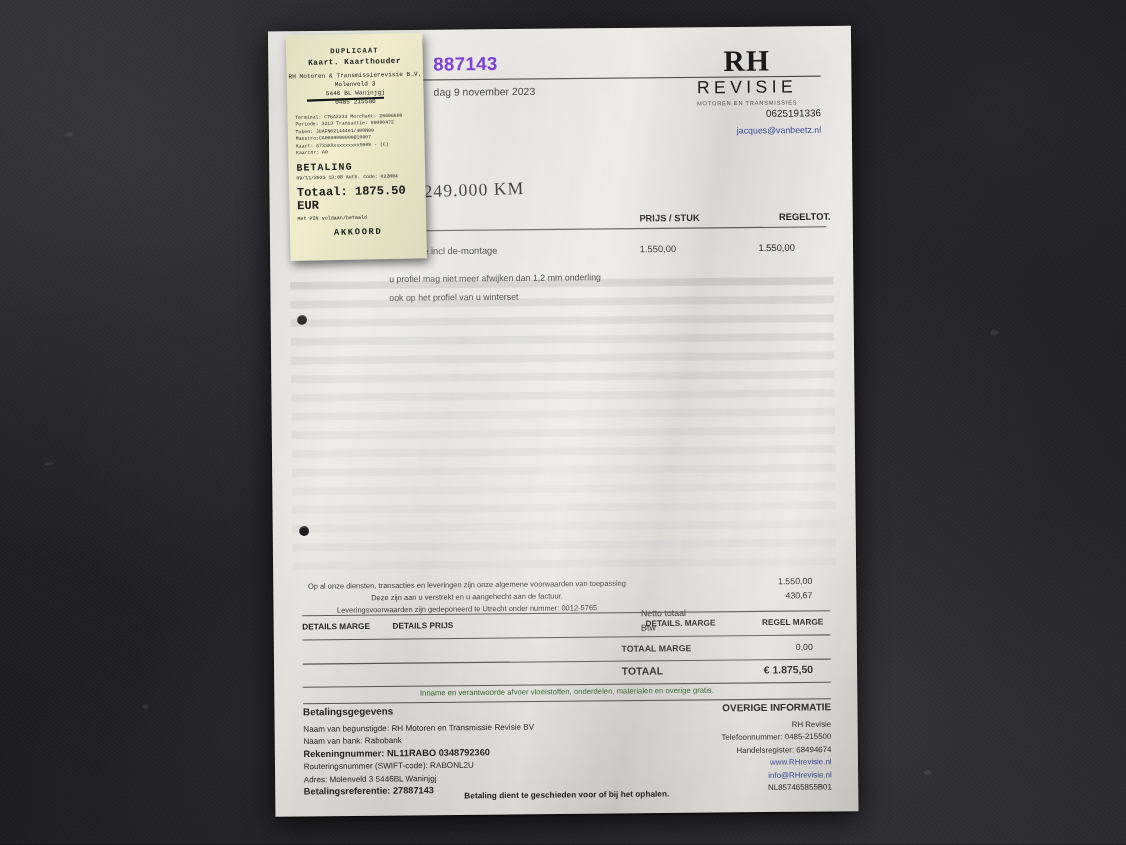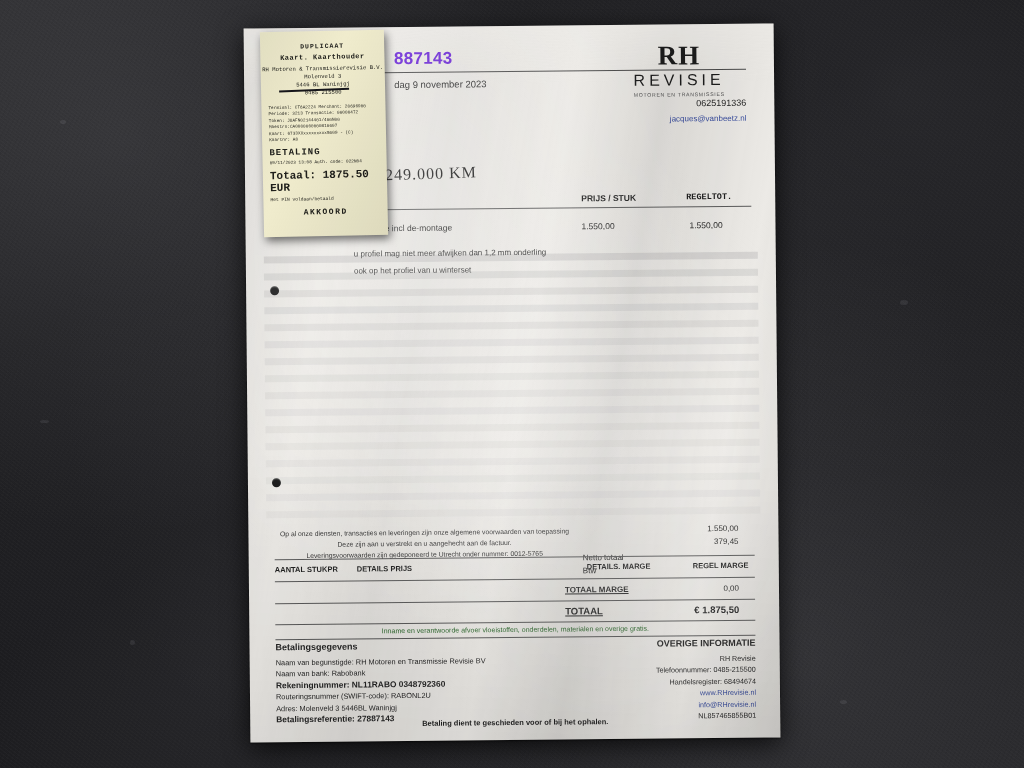--- a/index.html
+++ b/index.html
@@ -183,21 +183,21 @@
   .tbl-head {
     position: absolute;
     left: 26px; right: 24px;
     top: 168px;
     font-size: 8.5px;
     font-weight: bold;
     color: #1e1e1e;
   }
   .tbl-head .c-det { position: absolute; left: 82px; }
   .tbl-head .c-prijs { position: absolute; left: 310px; }
-  .tbl-head .c-reg { position: absolute; left: 415px; font-family: Liberation Mono, monospace; }
+  .tbl-head .c-reg { position: absolute; left: 437px; }
   .rule {
     position: absolute;
     left: 26px; right: 24px;
     height: 1px;
     background: #5a5a5a;
   }
 
   .row1 {
     position: absolute;
     left: 26px; right: 24px;
@@ -258,21 +258,21 @@
     font-size: 8px;
   }
   .grand {
     position: absolute;
     right: 24px;
     top: 580px;
     width: 230px;
     font-size: 9.5px;
     font-weight: bold;
   }
-  .tot-marge .lbl, .grand .lbl { position: absolute; left: 40px; text-decoration: underline; }
+  .tot-marge .lbl, .grand .lbl { position: absolute; left: 40px; }
   .tot-marge .val, .grand .val { position: absolute; right: 16px; }
 
   .green-note {
     position: absolute;
     left: 26px; right: 24px;
     top: 600px;
     text-align: center;
     font-size: 7px;
     color: #2f6b2f;
   }
@@ -476,27 +476,27 @@
       <div>Leveringsvoorwaarden zijn gedeponeerd te Utrecht onder nummer: 0012-5765</div>
     </div>
 
     <div class="totbox">
       <div style="position:relative;height:13px;">
         <span class="lbl">Netto totaal</span>
         <span class="val">1.550,00</span>
       </div>
       <div style="position:relative;height:13px;">
         <span class="lbl">Btw</span>
-        <span class="val">379,45</span>
+        <span class="val">430,67</span>
       </div>
     </div>
 
     <div class="rule" style="top:531px;"></div>
     <div class="marge-head">
-      <span>AANTAL STUKPR</span>
+      <span>DETAILS MARGE</span>
       <span class="m2">DETAILS PRIJS</span>
       <span class="m3">DETAILS. MARGE</span>
       <span class="m4">REGEL MARGE</span>
     </div>
     <div class="rule" style="top:553px;"></div>
 
     <div class="tot-marge">
       <span class="lbl" style="font-weight:bold;">TOTAAL MARGE</span>
       <span class="val">0,00</span>
     </div>

